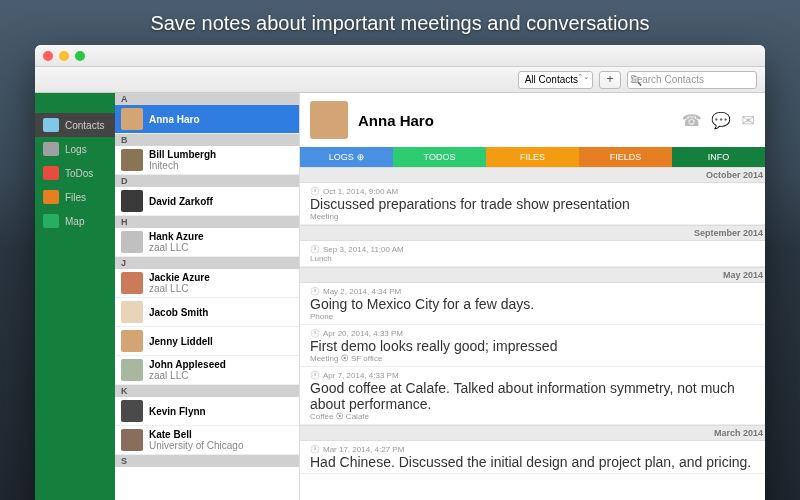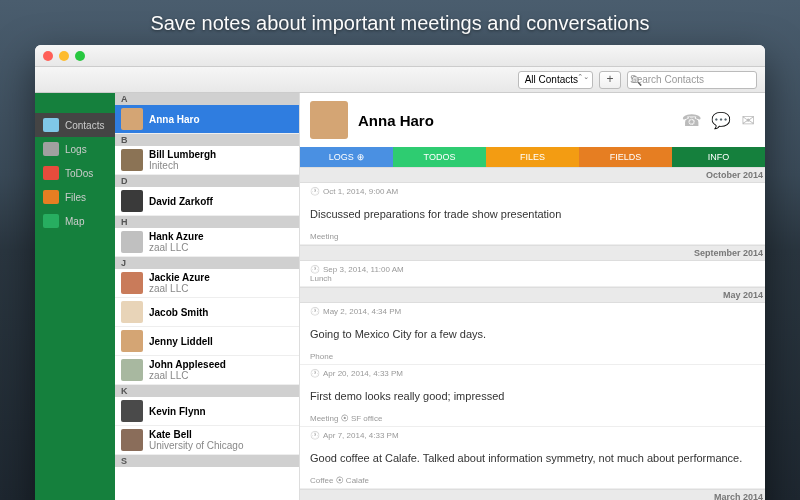--- a/index.html
+++ b/index.html
@@ -34,21 +34,21 @@
 .hdr-name{font-size:15px;font-weight:600;flex:1}
 .hdr-actions{display:flex;gap:10px;color:#bbb;font-size:16px}
 .tabs{display:flex;height:20px;font-size:9px;color:#fff}
 .tab{flex:1;display:flex;align-items:center;justify-content:center;gap:3px}
 .t1{background:#4a90e2}.t2{background:#2ecc71}.t3{background:#f39c12}.t4{background:#e67e22}.t5{background:#15803d}
 .logs{flex:1;overflow:hidden;font-size:9px}
 .month{background:#eaeaea;text-align:right;font-weight:bold;color:#777;font-size:9px;padding:2px;border-top:1px solid #ddd;border-bottom:1px solid #ddd}
 .entry{padding:4px 10px 3px;border-bottom:1px solid #eee}
 .when{color:#999;font-size:8px;display:flex;align-items:center;gap:3px}
 .when::before{content:"🕐";font-size:8px;filter:grayscale(1) opacity(.6)}
-.body-text{font-size:11px;color:#333;margin:12px 0}
+.body-text{font-size:14px;color:#333;margin:0 0}
 .tags{font-size:8px;color:#999}
 </style>
 </head>
 <body>
 
 <div class="caption">Save notes about important meetings and conversations</div>
 
 <div class="window">
   <div class="titlebar">
     <div class="dot r"></div>

